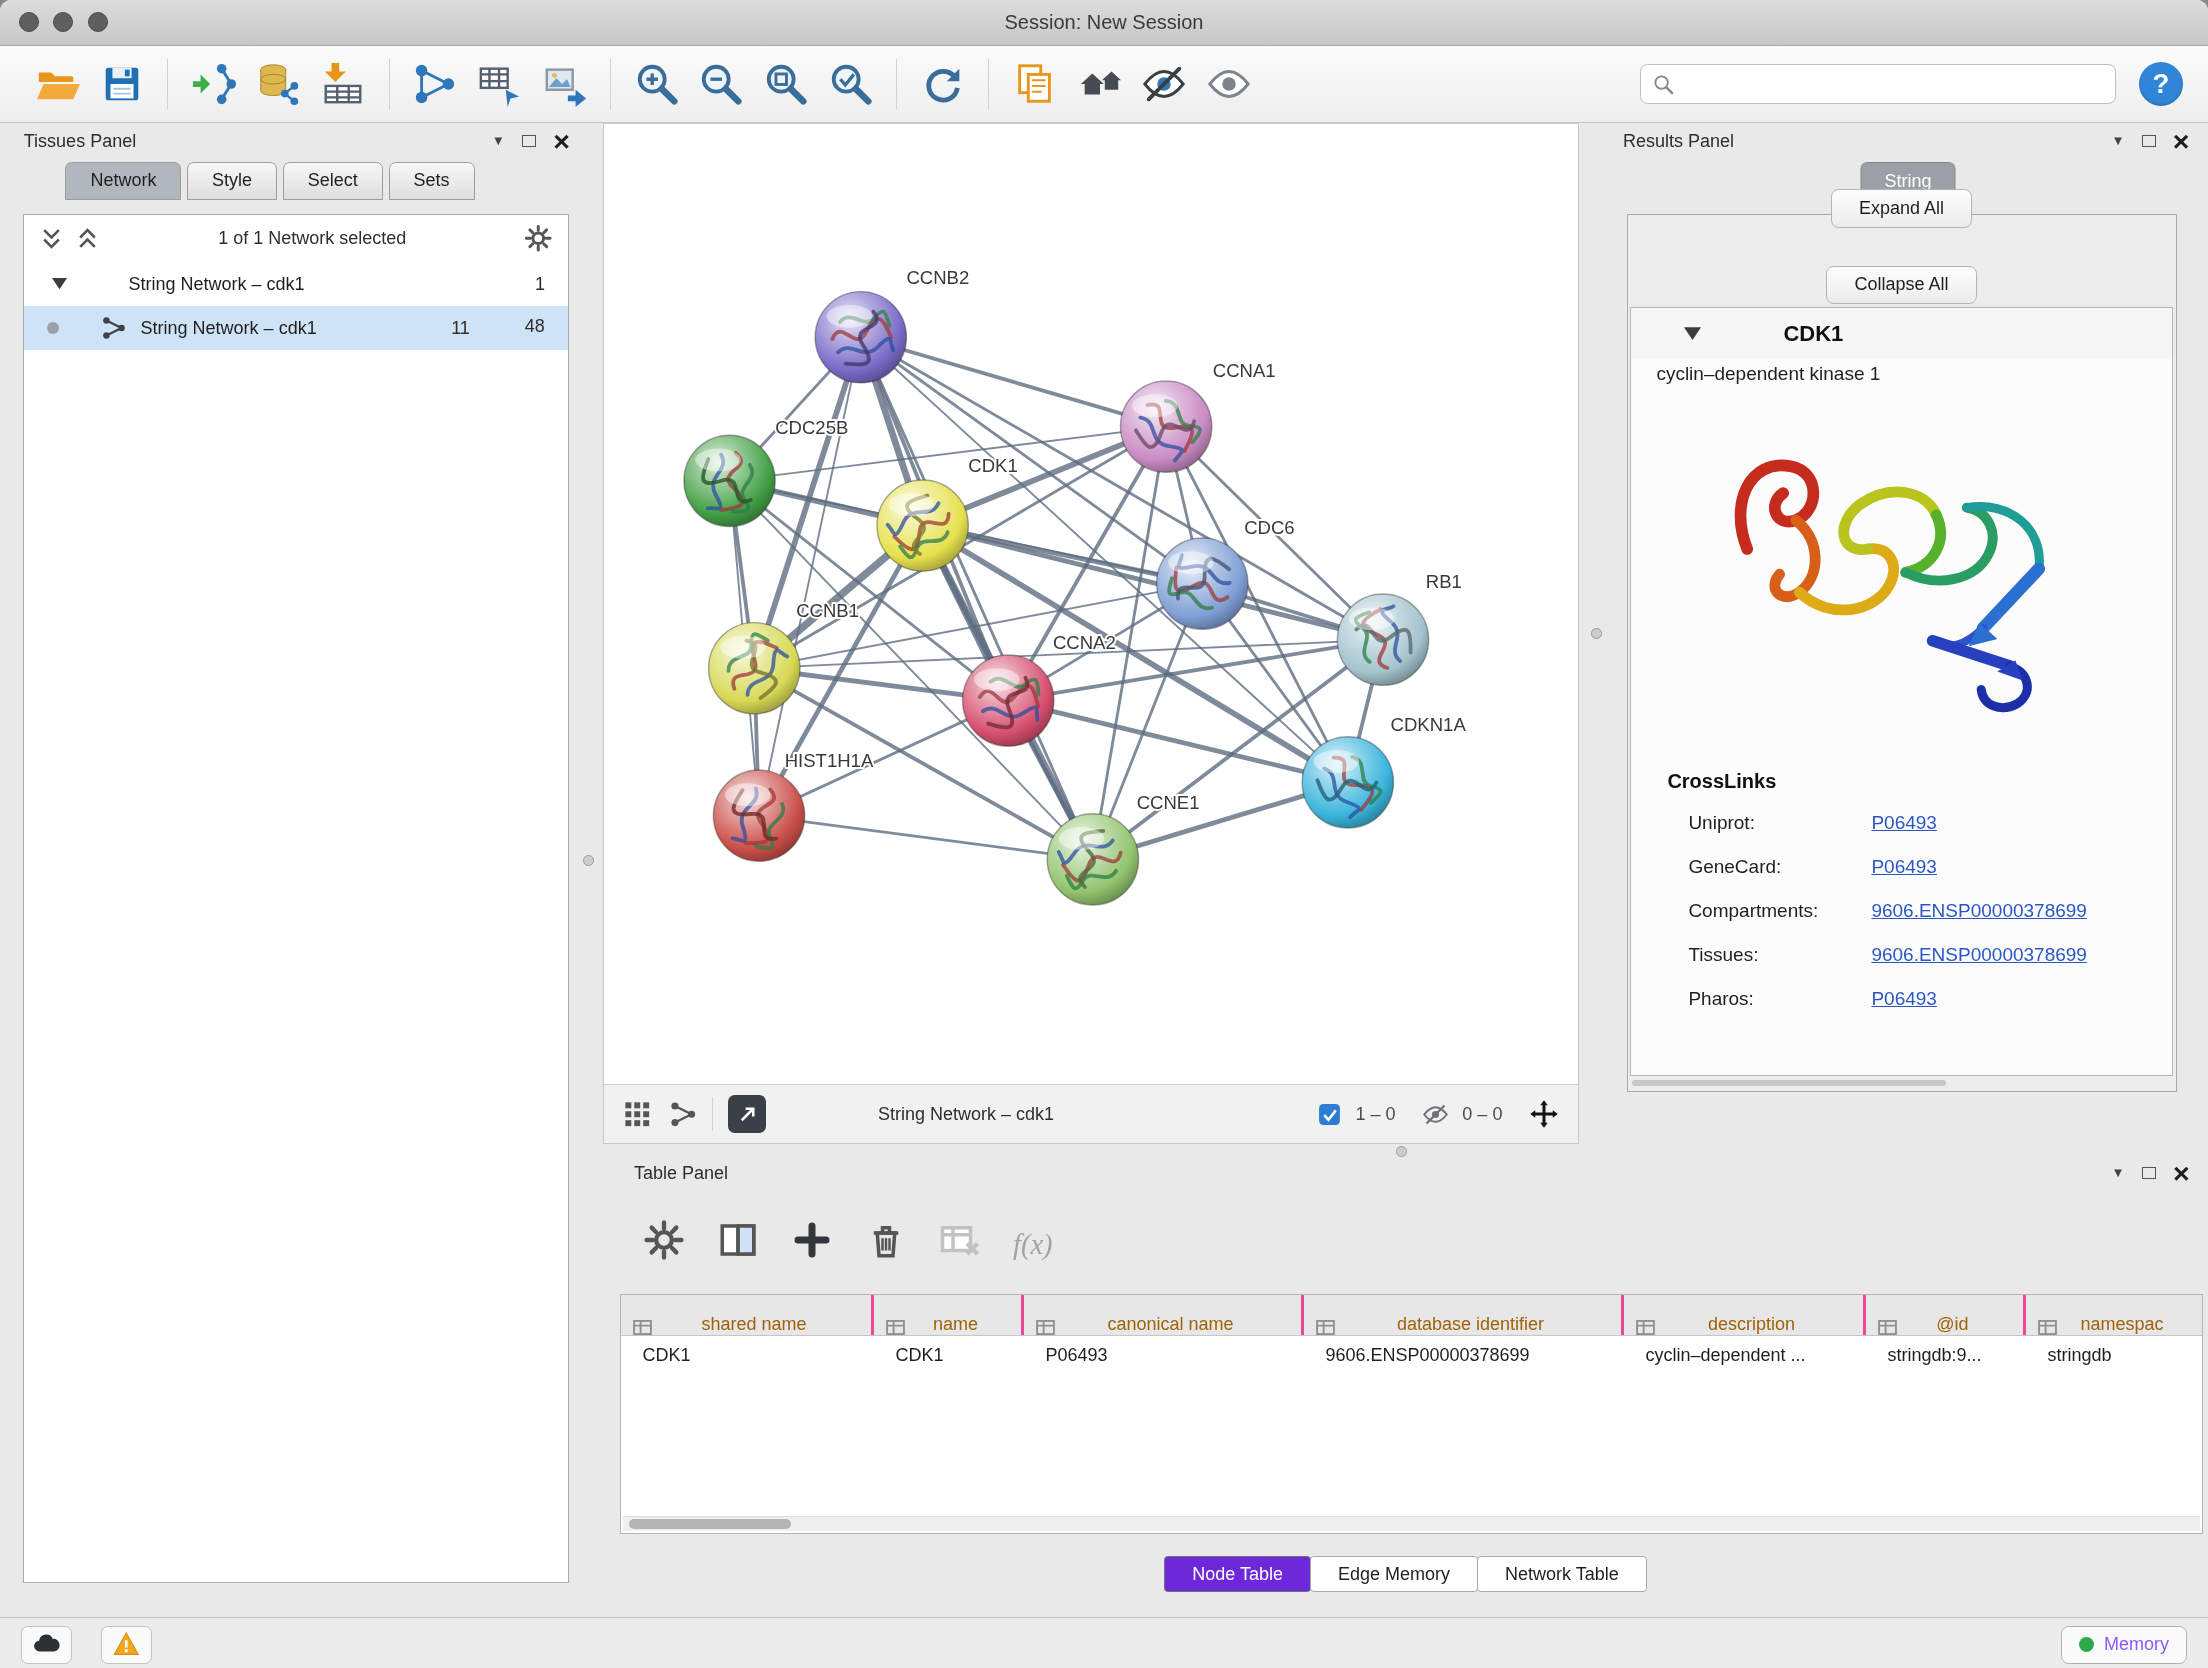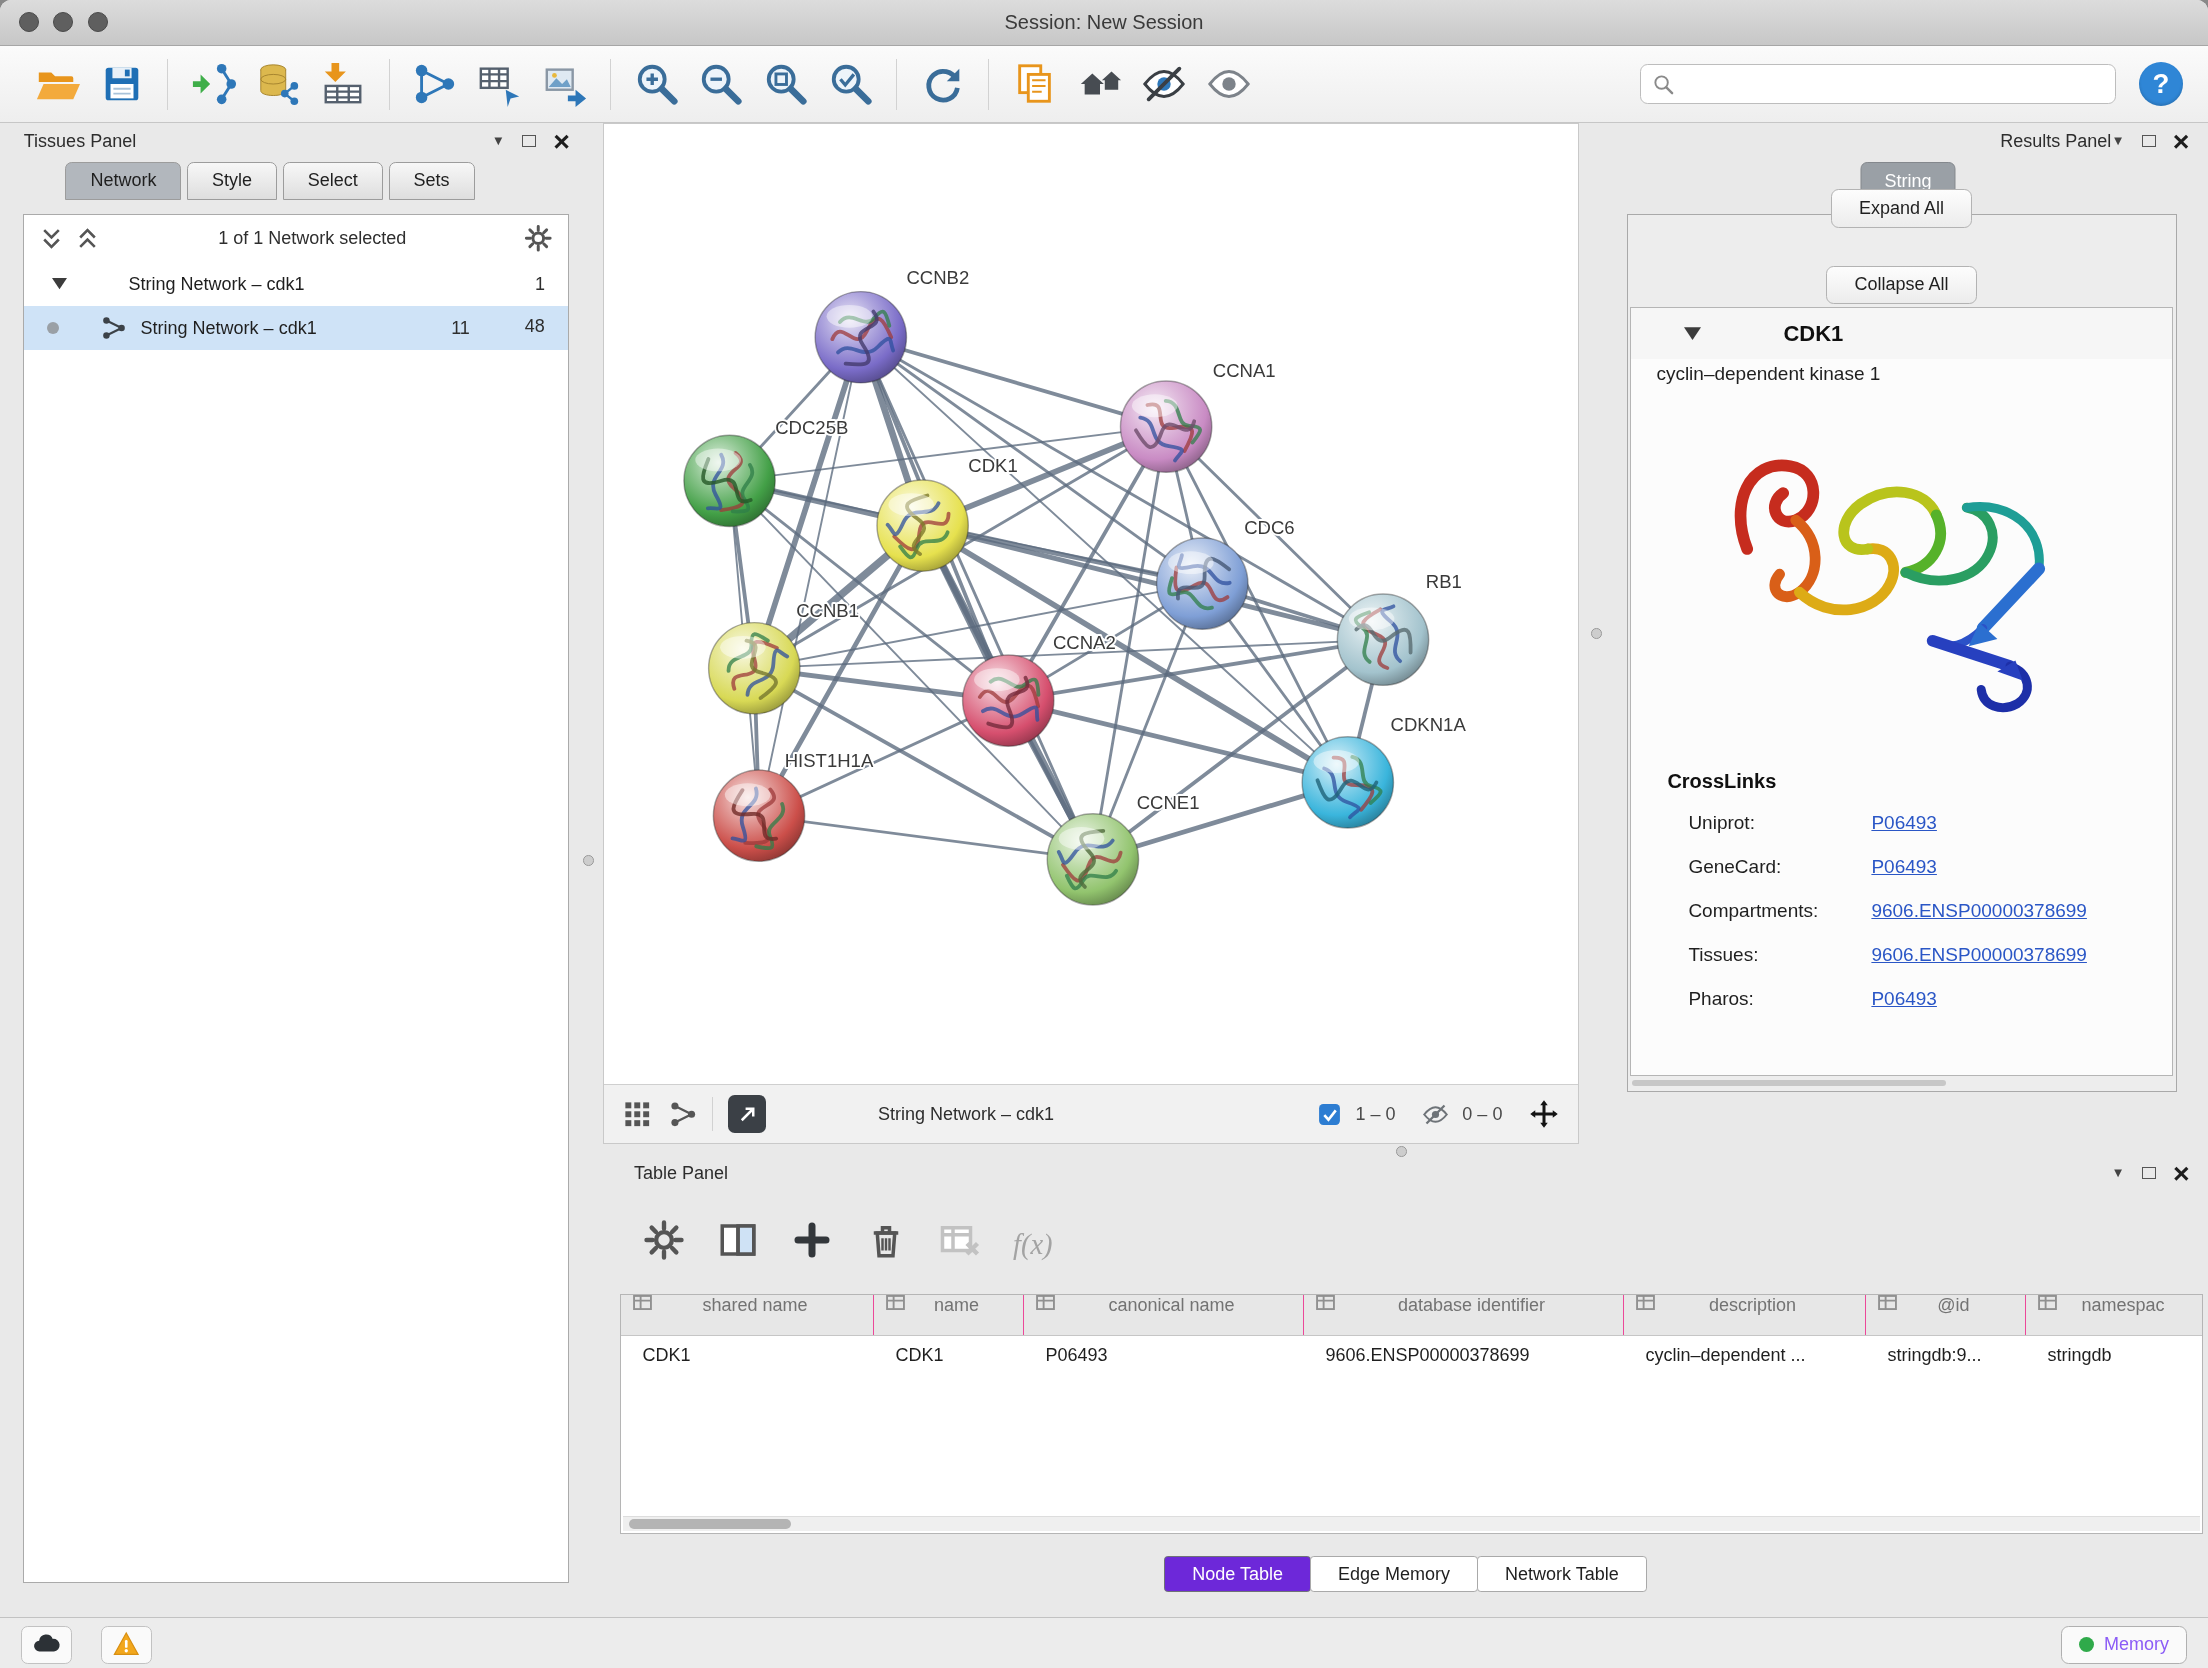--- a/index.html
+++ b/index.html
@@ -57,21 +57,21 @@
   .net-canvas svg text{font:19.5px "Liberation Sans",sans-serif;fill:#3a3a3a;paint-order:stroke;stroke:#fff;stroke-width:4px;stroke-linejoin:round;}
   .net-toolbar{position:absolute;left:0;right:0;bottom:0;height:59px;background:#f1f1f1;border-top:1px solid #cfcfcf;display:flex;align-items:center;padding:0 19px;box-sizing:border-box;}
   .nt-sep{width:1px;height:34px;background:#d2d2d2;margin:0 15px;}
   .nt-darkbtn{width:38px;height:38px;border-radius:6.7px;background:#3b4046;display:flex;align-items:center;justify-content:center;}
   .nt-title{margin-left:112px;font-size:18px;color:#2e2e2e;}
   .nt-right{margin-left:auto;display:flex;align-items:center;gap:13.3px;font-size:18px;color:#4a4a4a;}
   .nt-num{margin-right:13.3px;}
 
   
   .results-panel{position:absolute;left:1617px;top:126px;width:582px;height:974px;}
-  .rp-header{position:absolute;left:6px;right:9.5px;top:0;height:30px;display:flex;align-items:center;justify-content:flex-end;}
+  .rp-header{position:absolute;left:6px;right:9.5px;top:0;height:30px;display:flex;align-items:center;justify-content:space-between;}
   .rp-tab{position:absolute;top:36px;left:50%;transform:translateX(-50%);background:#9aa0a6;color:#fff;font-size:18px;padding:7.6px 23px;border-radius:6.7px;border:1px solid #84888d;}
   .rp-box{position:absolute;left:9.5px;top:88px;width:550px;height:878px;background:#ededed;border:1px solid #a9a9a9;box-sizing:border-box;}
   .rp-buttons{height:63px;display:flex;align-items:center;justify-content:center;gap:38px;flex-direction:column;}
   .rp-btn{background:linear-gradient(#fdfdfd,#ececec);border:1px solid #b3b3b3;border-radius:7.6px;font-size:18px;color:#1f1f1f;padding:7.6px 27px;}
   .rp-section{position:absolute;left:2.9px;right:2.9px;top:92px;bottom:15px;background:#fcfcfc;border:1px solid #b5b5b5;overflow:hidden;}
   .rp-sec-header{height:51px;display:flex;align-items:center;padding-left:53px;background:#f6f6f6;}
   .rp-sec-title{margin-left:82px;font-size:22px;font-weight:700;color:#101010;}
   .rp-desc{font-size:19px;color:#1f1f1f;padding:3.8px 0 0 25px;}
   .rp-protein{display:flex;justify-content:center;margin-top:11.4px;}
   .rp-cross-title{font-size:20px;font-weight:700;color:#101010;padding:32px 0 7.6px 36px;}
@@ -81,21 +81,21 @@
   .rp-scroll{position:absolute;left:4.8px;bottom:4.8px;width:314px;height:6.7px;border-radius:3.8px;background:#c7c7c7;}
 
   
   .table-panel{position:absolute;left:609px;top:1157px;width:1594px;height:460px;}
   .tp-header{position:absolute;left:25px;right:13.3px;top:0;height:32px;display:flex;align-items:center;justify-content:space-between;}
   .tp-toolbar{position:absolute;left:34px;top:49px;height:55px;display:flex;align-items:flex-end;gap:32px;}
   .tp-toolbar svg{width:42px;height:42px;}
   .tp-fx{font-family:"Liberation Serif",serif;font-style:italic;font-size:28.5px;color:#a3a3a3;}
   .tp-table{position:absolute;left:11.4px;top:137px;right:0;height:240px;background:#fff;border:1px solid #b5b5b5;box-sizing:border-box;overflow:hidden;}
   #tp-thead{display:flex;height:40px;background:#e7e7e7;border-bottom:1px solid #c6c6c6;}
-  .th{display:flex;align-items:flex-start;padding:0 11.4px;box-sizing:border-box;border-right:1px solid #ec4899;font-size:18px;color:#737373;flex:0 0 auto;}
+  .th{display:flex;align-items:flex-end;padding:0 11.4px;box-sizing:border-box;border-right:3px solid #ec4899;font-size:18px;color:#a16207;flex:0 0 auto;}
   .th svg{margin-right:9.5px;flex:0 0 auto;}
   .th span{flex:1;text-align:center;padding-right:13.3px;white-space:nowrap;overflow:hidden;}
   .tr{display:flex;height:38px;align-items:center;}
   .td{padding-left:21px;box-sizing:border-box;font-size:18px;color:#1f1f1f;white-space:nowrap;overflow:hidden;flex:0 0 auto;}
   .tp-hscroll-track{position:absolute;left:1.9px;right:1.9px;bottom:1.9px;height:14.3px;background:#efefef;border-top:1px solid #ddd;}
   .tp-hscroll{position:absolute;left:7.6px;bottom:3.8px;width:162px;height:10.5px;border-radius:5.7px;background:#b4b4b4;}
   #tp-tabs{position:absolute;left:0;right:0;top:399px;display:flex;justify-content:center;}
   .tp-tab{padding:0 27px;line-height:34px;font-size:18px;border:1px solid #a9a9a9;background:#fff;color:#1f1f1f;margin-left:-1px;border-radius:3.8px;}
   .tp-tab.selected{background:#6d28d9;color:#fff;border-color:#6f7277;}
 

